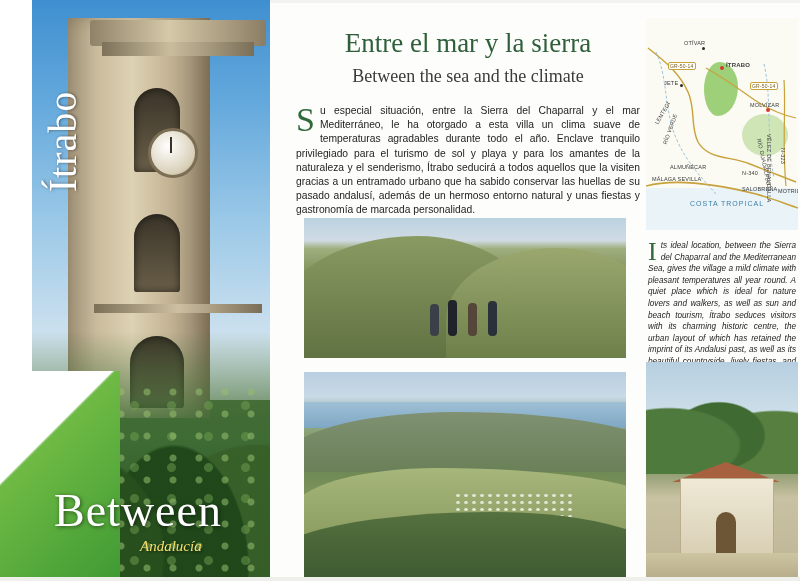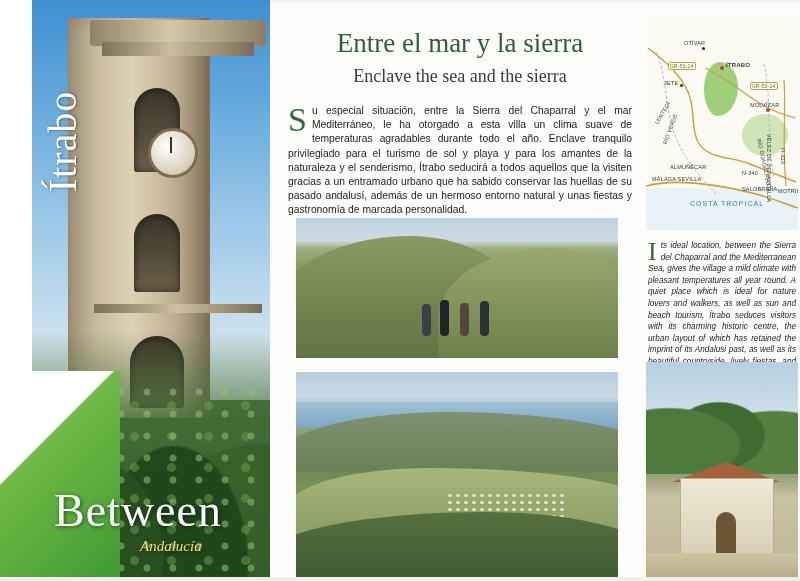--- a/index.html
+++ b/index.html
@@ -137,21 +137,21 @@
     font-family: "Liberation Serif", serif;
     font-style: italic;
     font-size: 15px;
     color: #f4e06a;
     text-shadow: 1px 1px 3px rgba(0,0,0,.6);
   }
 
   
   .mid {
     position: absolute;
-    left: 276px; top: 0;
+    left: 284px; top: 0;
     width: 364px; height: 417px;
   }
   .title-es {
     position: absolute;
     left: 14px; top: 28px;
     width: 340px;
     font-family: "Liberation Serif", serif;
     font-size: 27px;
     color: #2f5f3a;
     text-align: center;
@@ -378,21 +378,21 @@
     <div class="left-white-strip"></div>
     <div class="green-corner"></div>
     <div class="green-band"></div>
     <div class="itrabo-vertical">Ítrabo</div>
     <div class="granada">Between</div>
     <div class="andalucia">Andalucía</div>
   </div>
 
   <div class="mid">
     <div class="title-es">Entre el mar y la sierra</div>
-    <div class="title-en">Enclave the sea and the sierra</div>
+    <div class="title-en">Between the sea and the climate</div>
 
     <div class="es-body">
       <span class="dropcap">S</span><span>u especial situación, entre la Sierra del Chaparral y el mar Mediterráneo, le ha otorgado a esta villa un clima suave de temperaturas agradables durante todo el año. Enclave tranquilo privilegiado para el turismo de sol y playa y para los amantes de la naturaleza y el senderismo, Ítrabo seducirá a todos aquellos que la visiten gracias a un entramado urbano que ha sabido conservar las huellas de su pasado andalusí, además de un hermoso entorno natural y unas fiestas y gastronomía de marcada personalidad.</span>
     </div>
 
     <div class="photo-hikers">
       <div class="ph-hill"></div>
       <div class="ph-hill2"></div>
       <div class="ph-people">
         <i></i>

